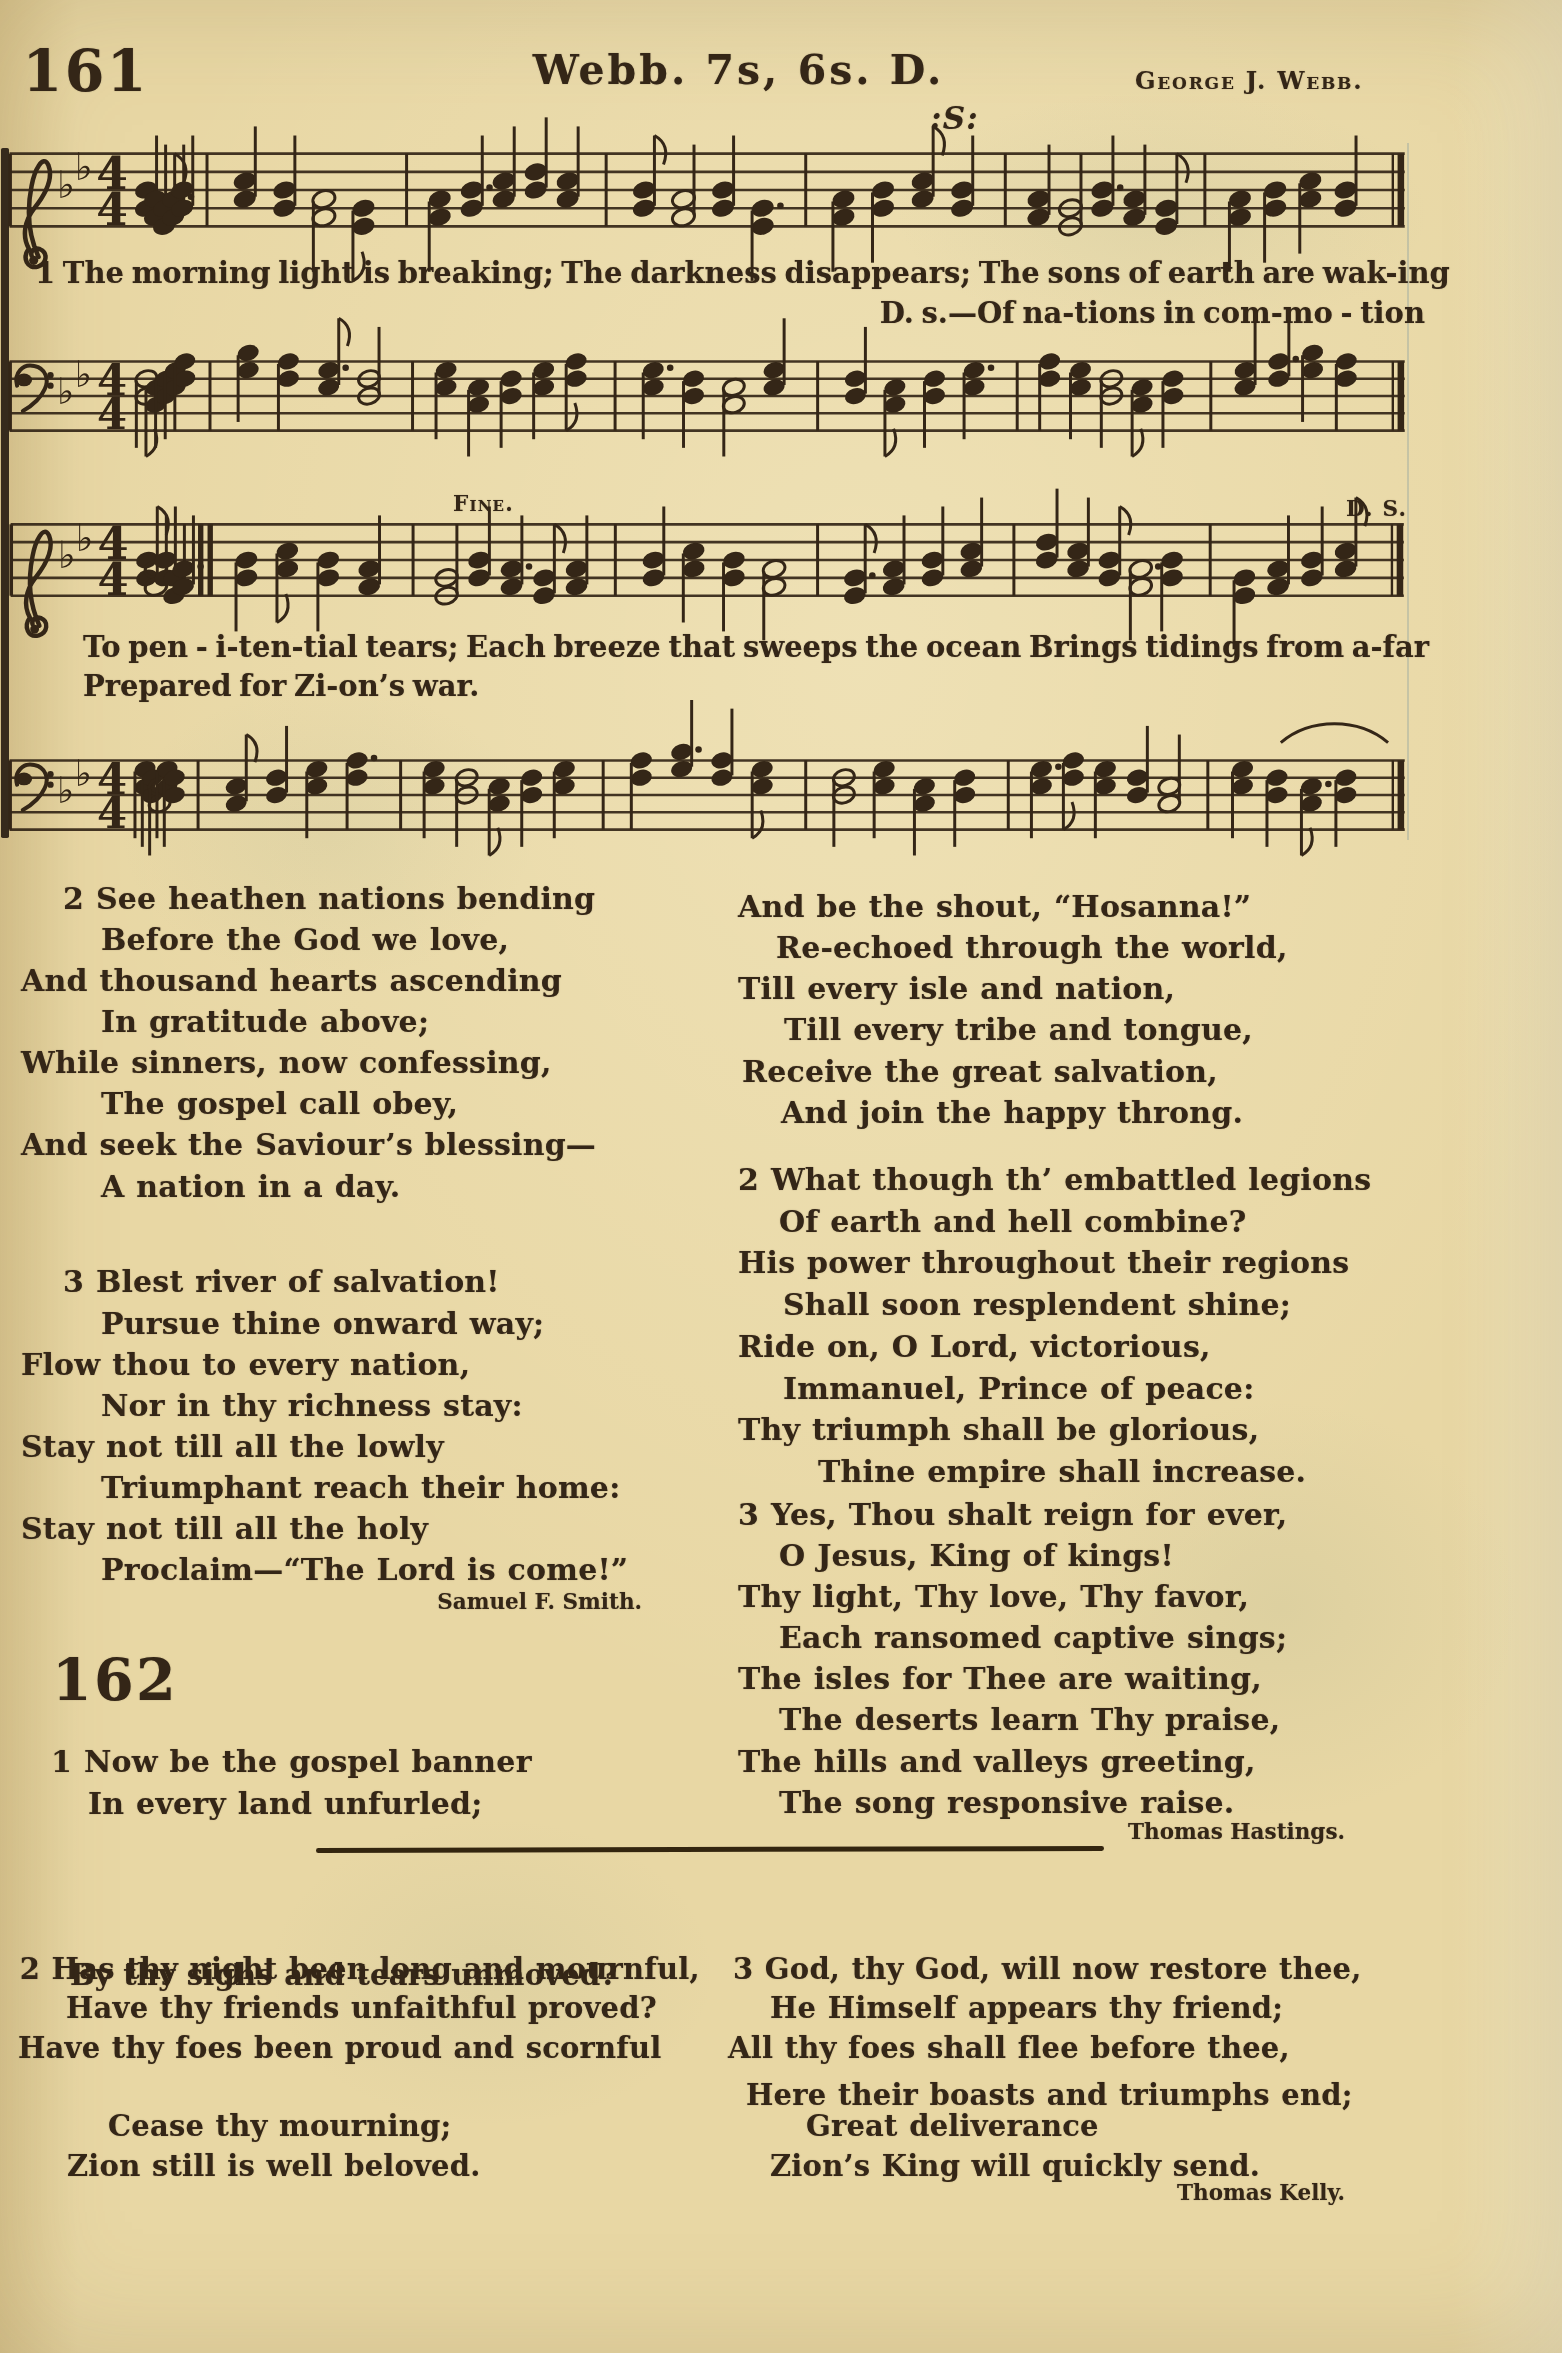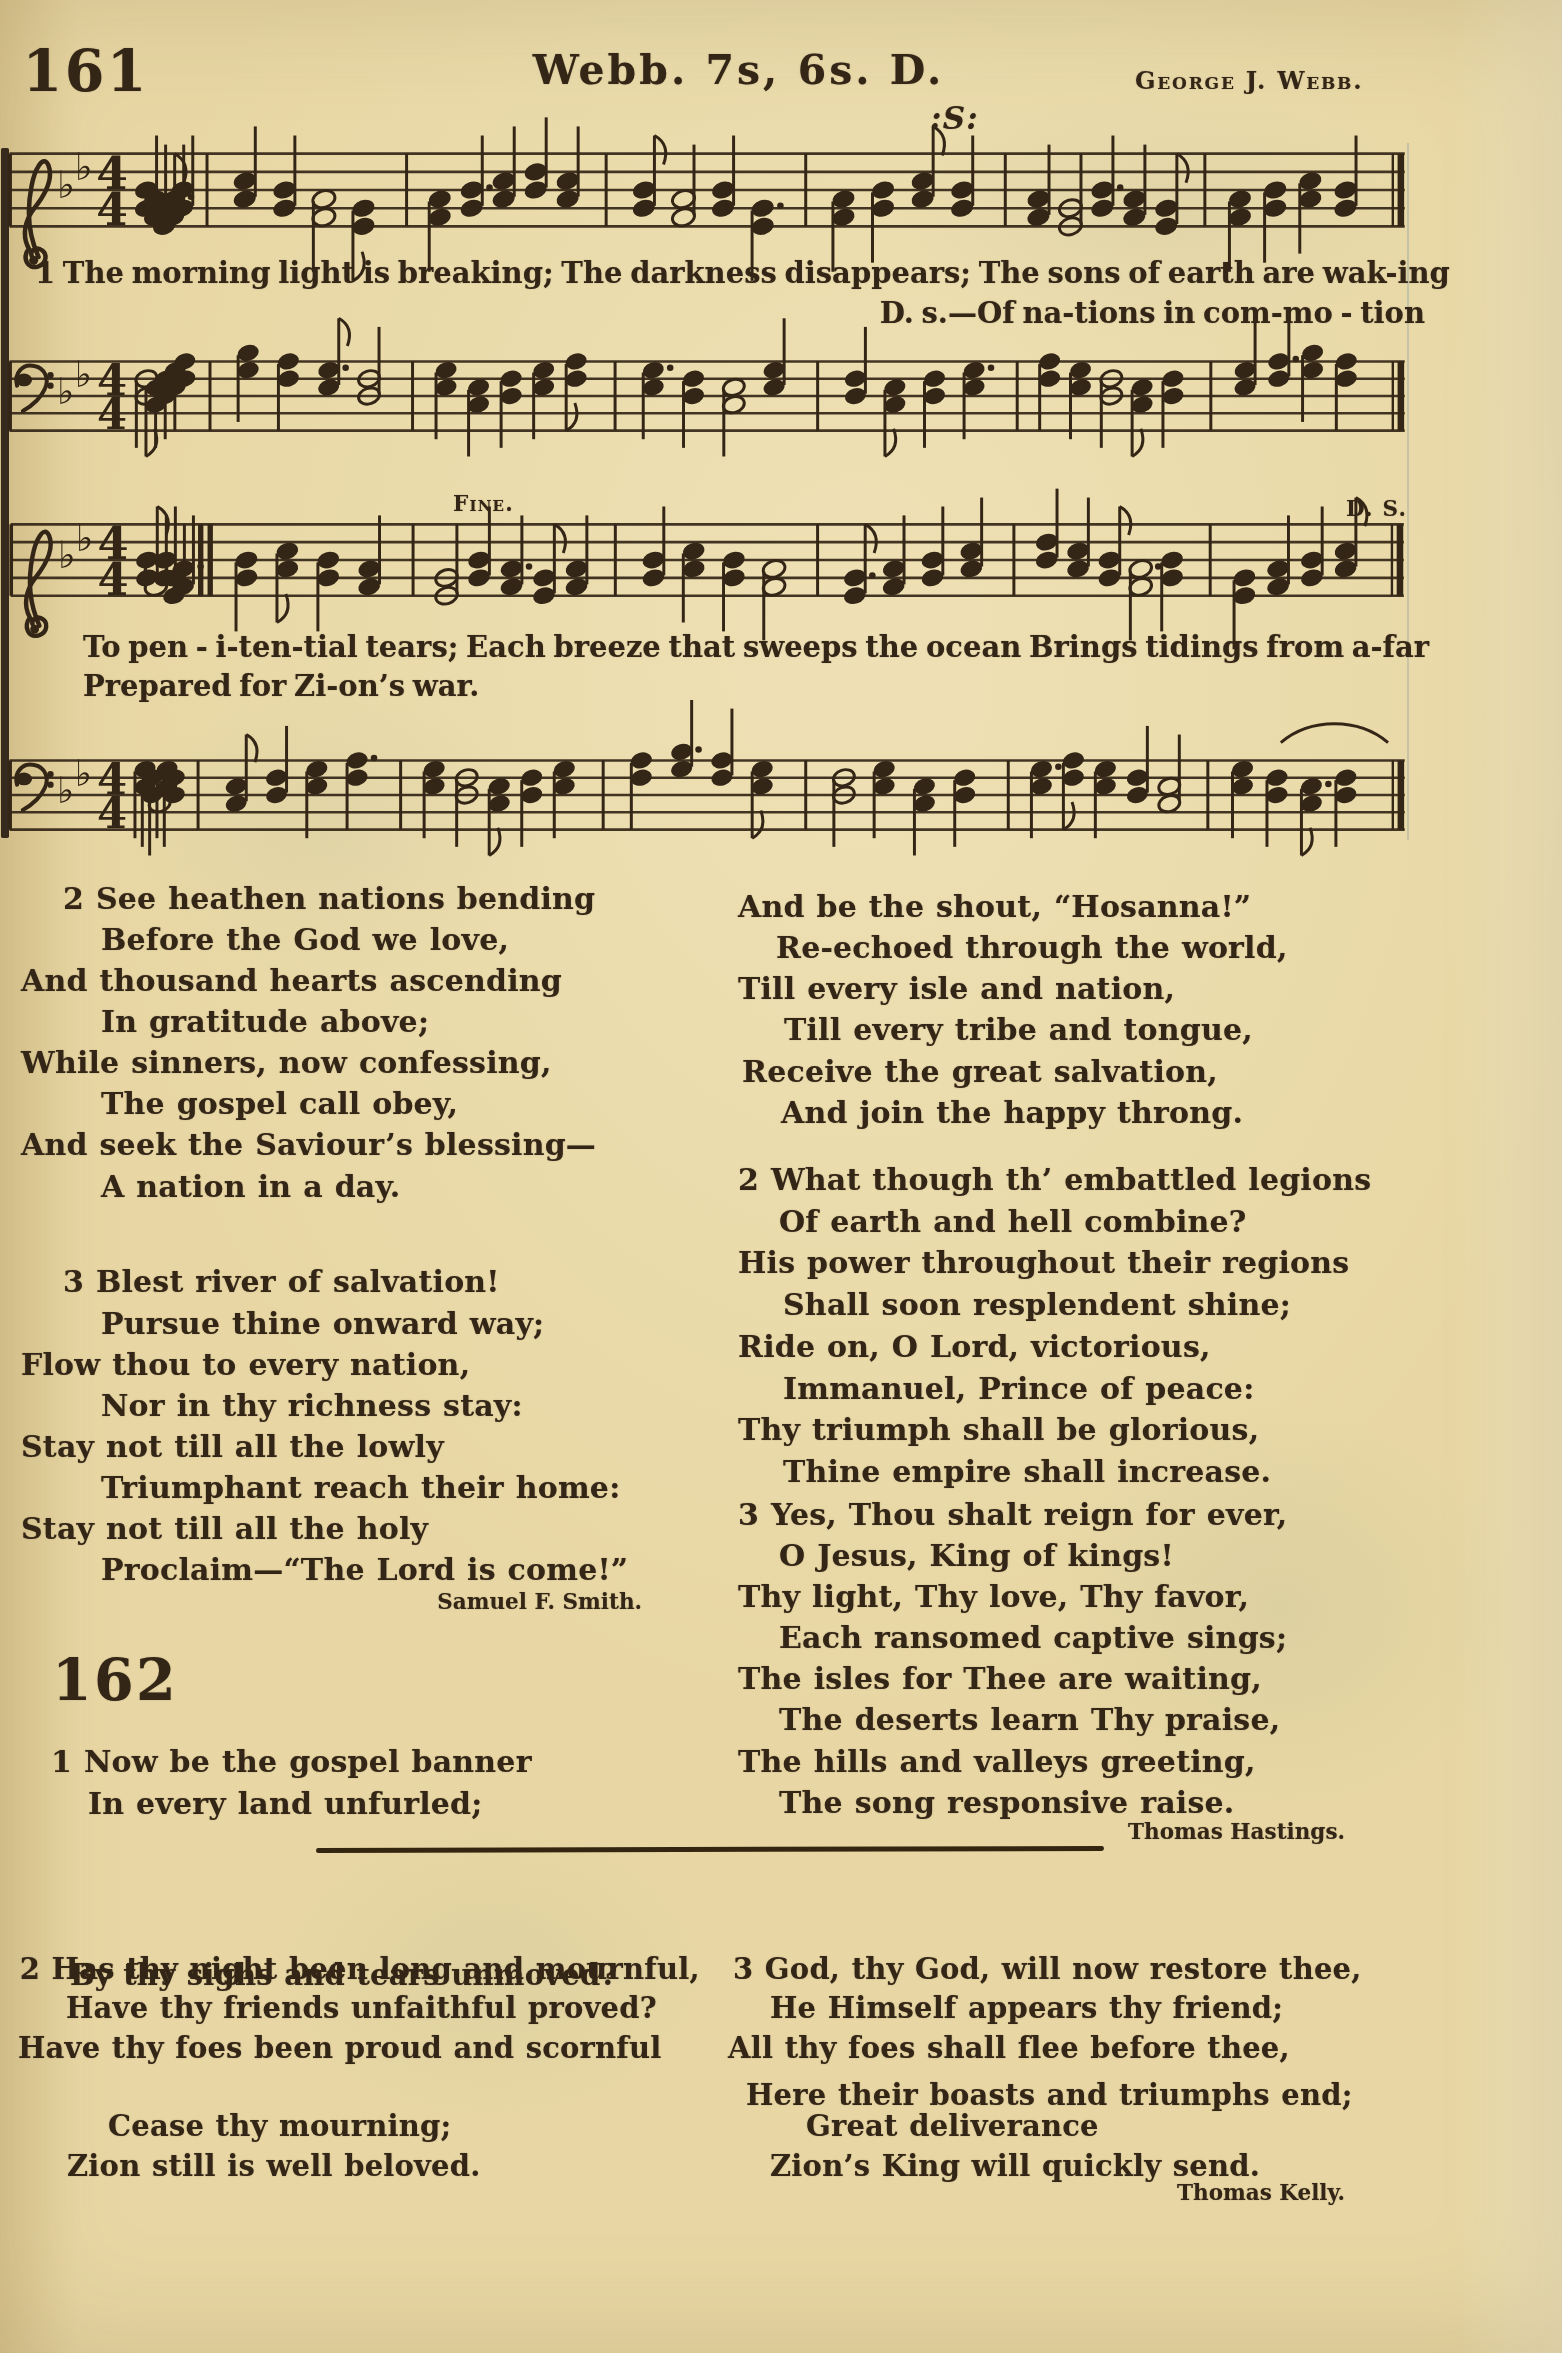--- a/index.html
+++ b/index.html
@@ -639,21 +639,21 @@
       <div class="verse-line tsh " style="top: 1012px; left: 784px;">Till every tribe and tongue,</div>
       <div class="verse-line tsh " style="top: 1054px; left: 742px;">Receive the great salvation,</div>
       <div class="verse-line tsh " style="top: 1095px; left: 781px;">And join the happy throng.</div>
       <div class="verse-line tsh " style="top: 1162px; left: 738px;">2 What though th’ embattled legions</div>
       <div class="verse-line tsh " style="top: 1204px; left: 779px;">Of earth and hell combine?</div>
       <div class="verse-line tsh " style="top: 1245px; left: 738px;">His power throughout their regions</div>
       <div class="verse-line tsh " style="top: 1287px; left: 783px;">Shall soon resplendent shine;</div>
       <div class="verse-line tsh " style="top: 1329px; left: 738px;">Ride on, O Lord,  victorious,</div>
       <div class="verse-line tsh " style="top: 1371px; left: 783px;">Immanuel, Prince of peace:</div>
       <div class="verse-line tsh " style="top: 1412px; left: 738px;">Thy triumph shall be glorious,</div>
-      <div class="verse-line tsh " style="top: 1454px; left: 783px;">Thine empire shall increase.</div>
+      <div class="verse-line tsh " style="top: 1454px; left: 818px;">Thine empire shall increase.</div>
       <div class="verse-line tsh " style="top: 1497px; left: 738px;">3 Yes, Thou shalt reign for ever,</div>
       <div class="verse-line tsh " style="top: 1538px; left: 779px;">O Jesus, King of kings!</div>
       <div class="verse-line tsh " style="top: 1579px; left: 738px;">Thy light, Thy love, Thy favor,</div>
       <div class="verse-line tsh " style="top: 1620px; left: 779px;">Each ransomed captive sings;</div>
       <div class="verse-line tsh " style="top: 1661px; left: 738px;">The isles for Thee are waiting,</div>
       <div class="verse-line tsh " style="top: 1702px; left: 779px;">The deserts learn Thy praise,</div>
       <div class="verse-line tsh " style="top: 1744px; left: 738px;">The hills and valleys greeting,</div>
       <div class="verse-line tsh " style="top: 1785px; left: 779px;">The song responsive raise.</div>
       <div class="verse-line tsh " style="top: 1744px; left: 51px;">1 Now be the gospel banner</div>
       <div class="verse-line tsh " style="top: 1786px; left: 88px;">In every land unfurled;</div>

